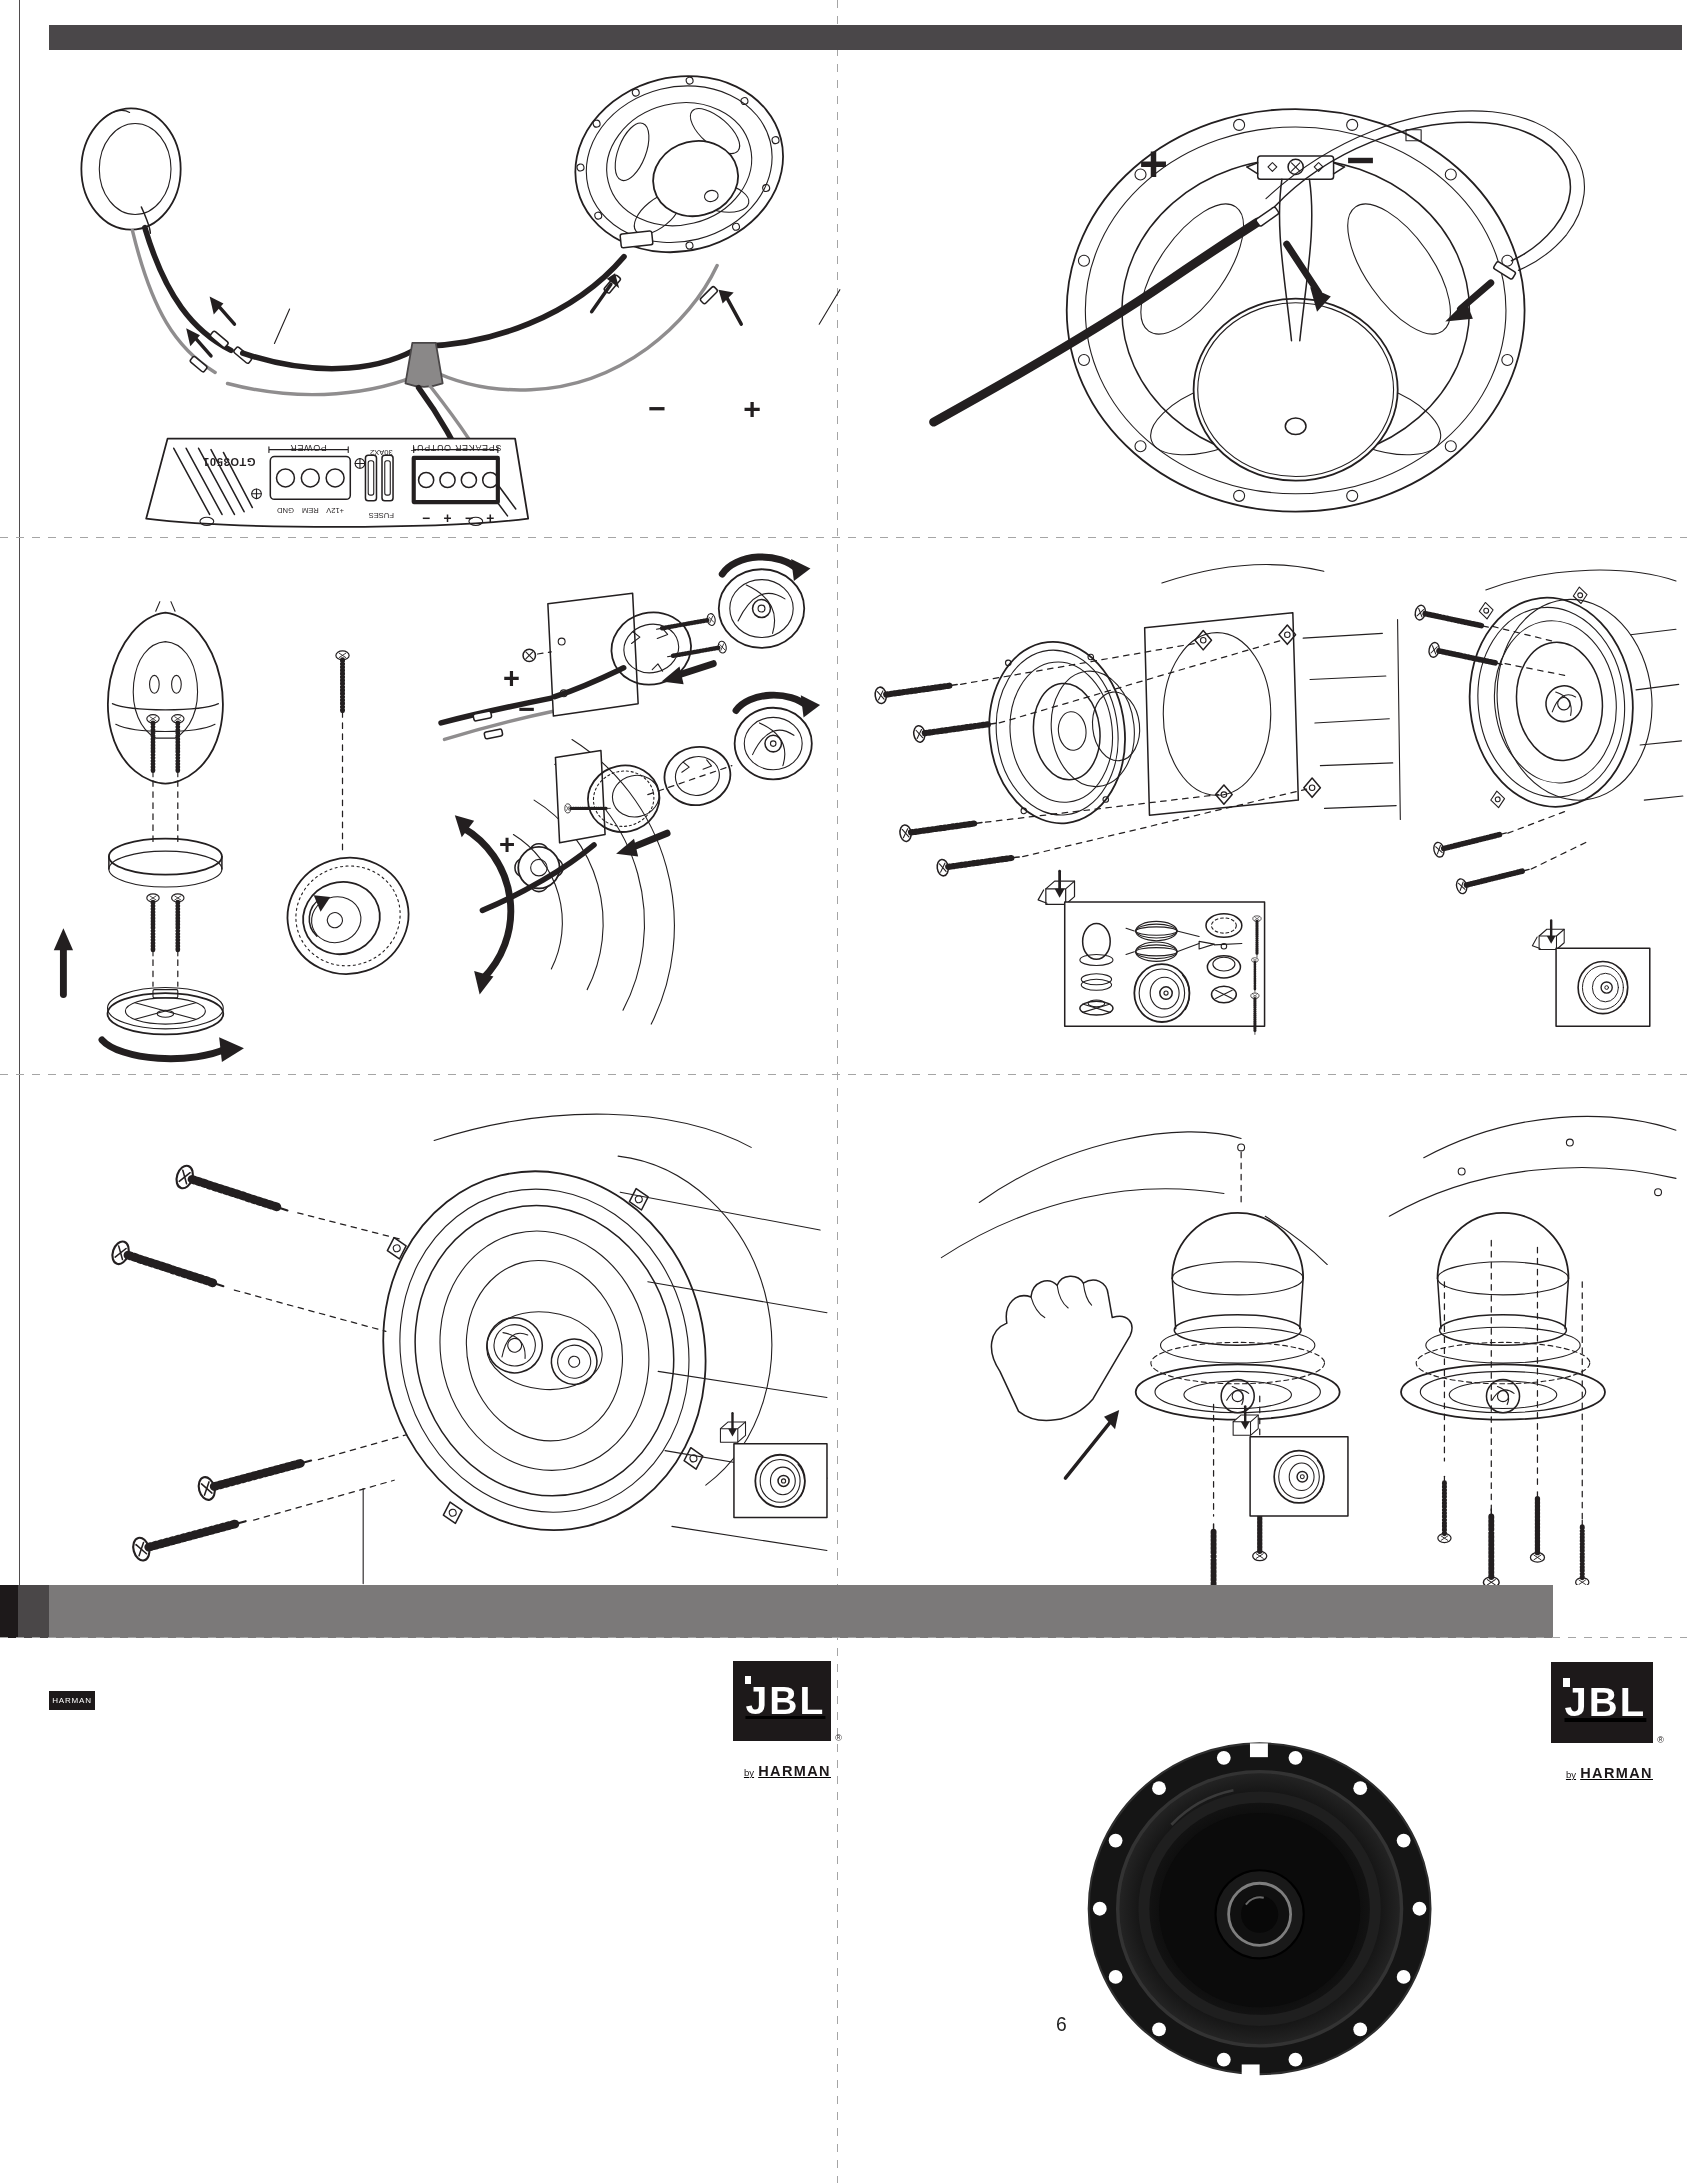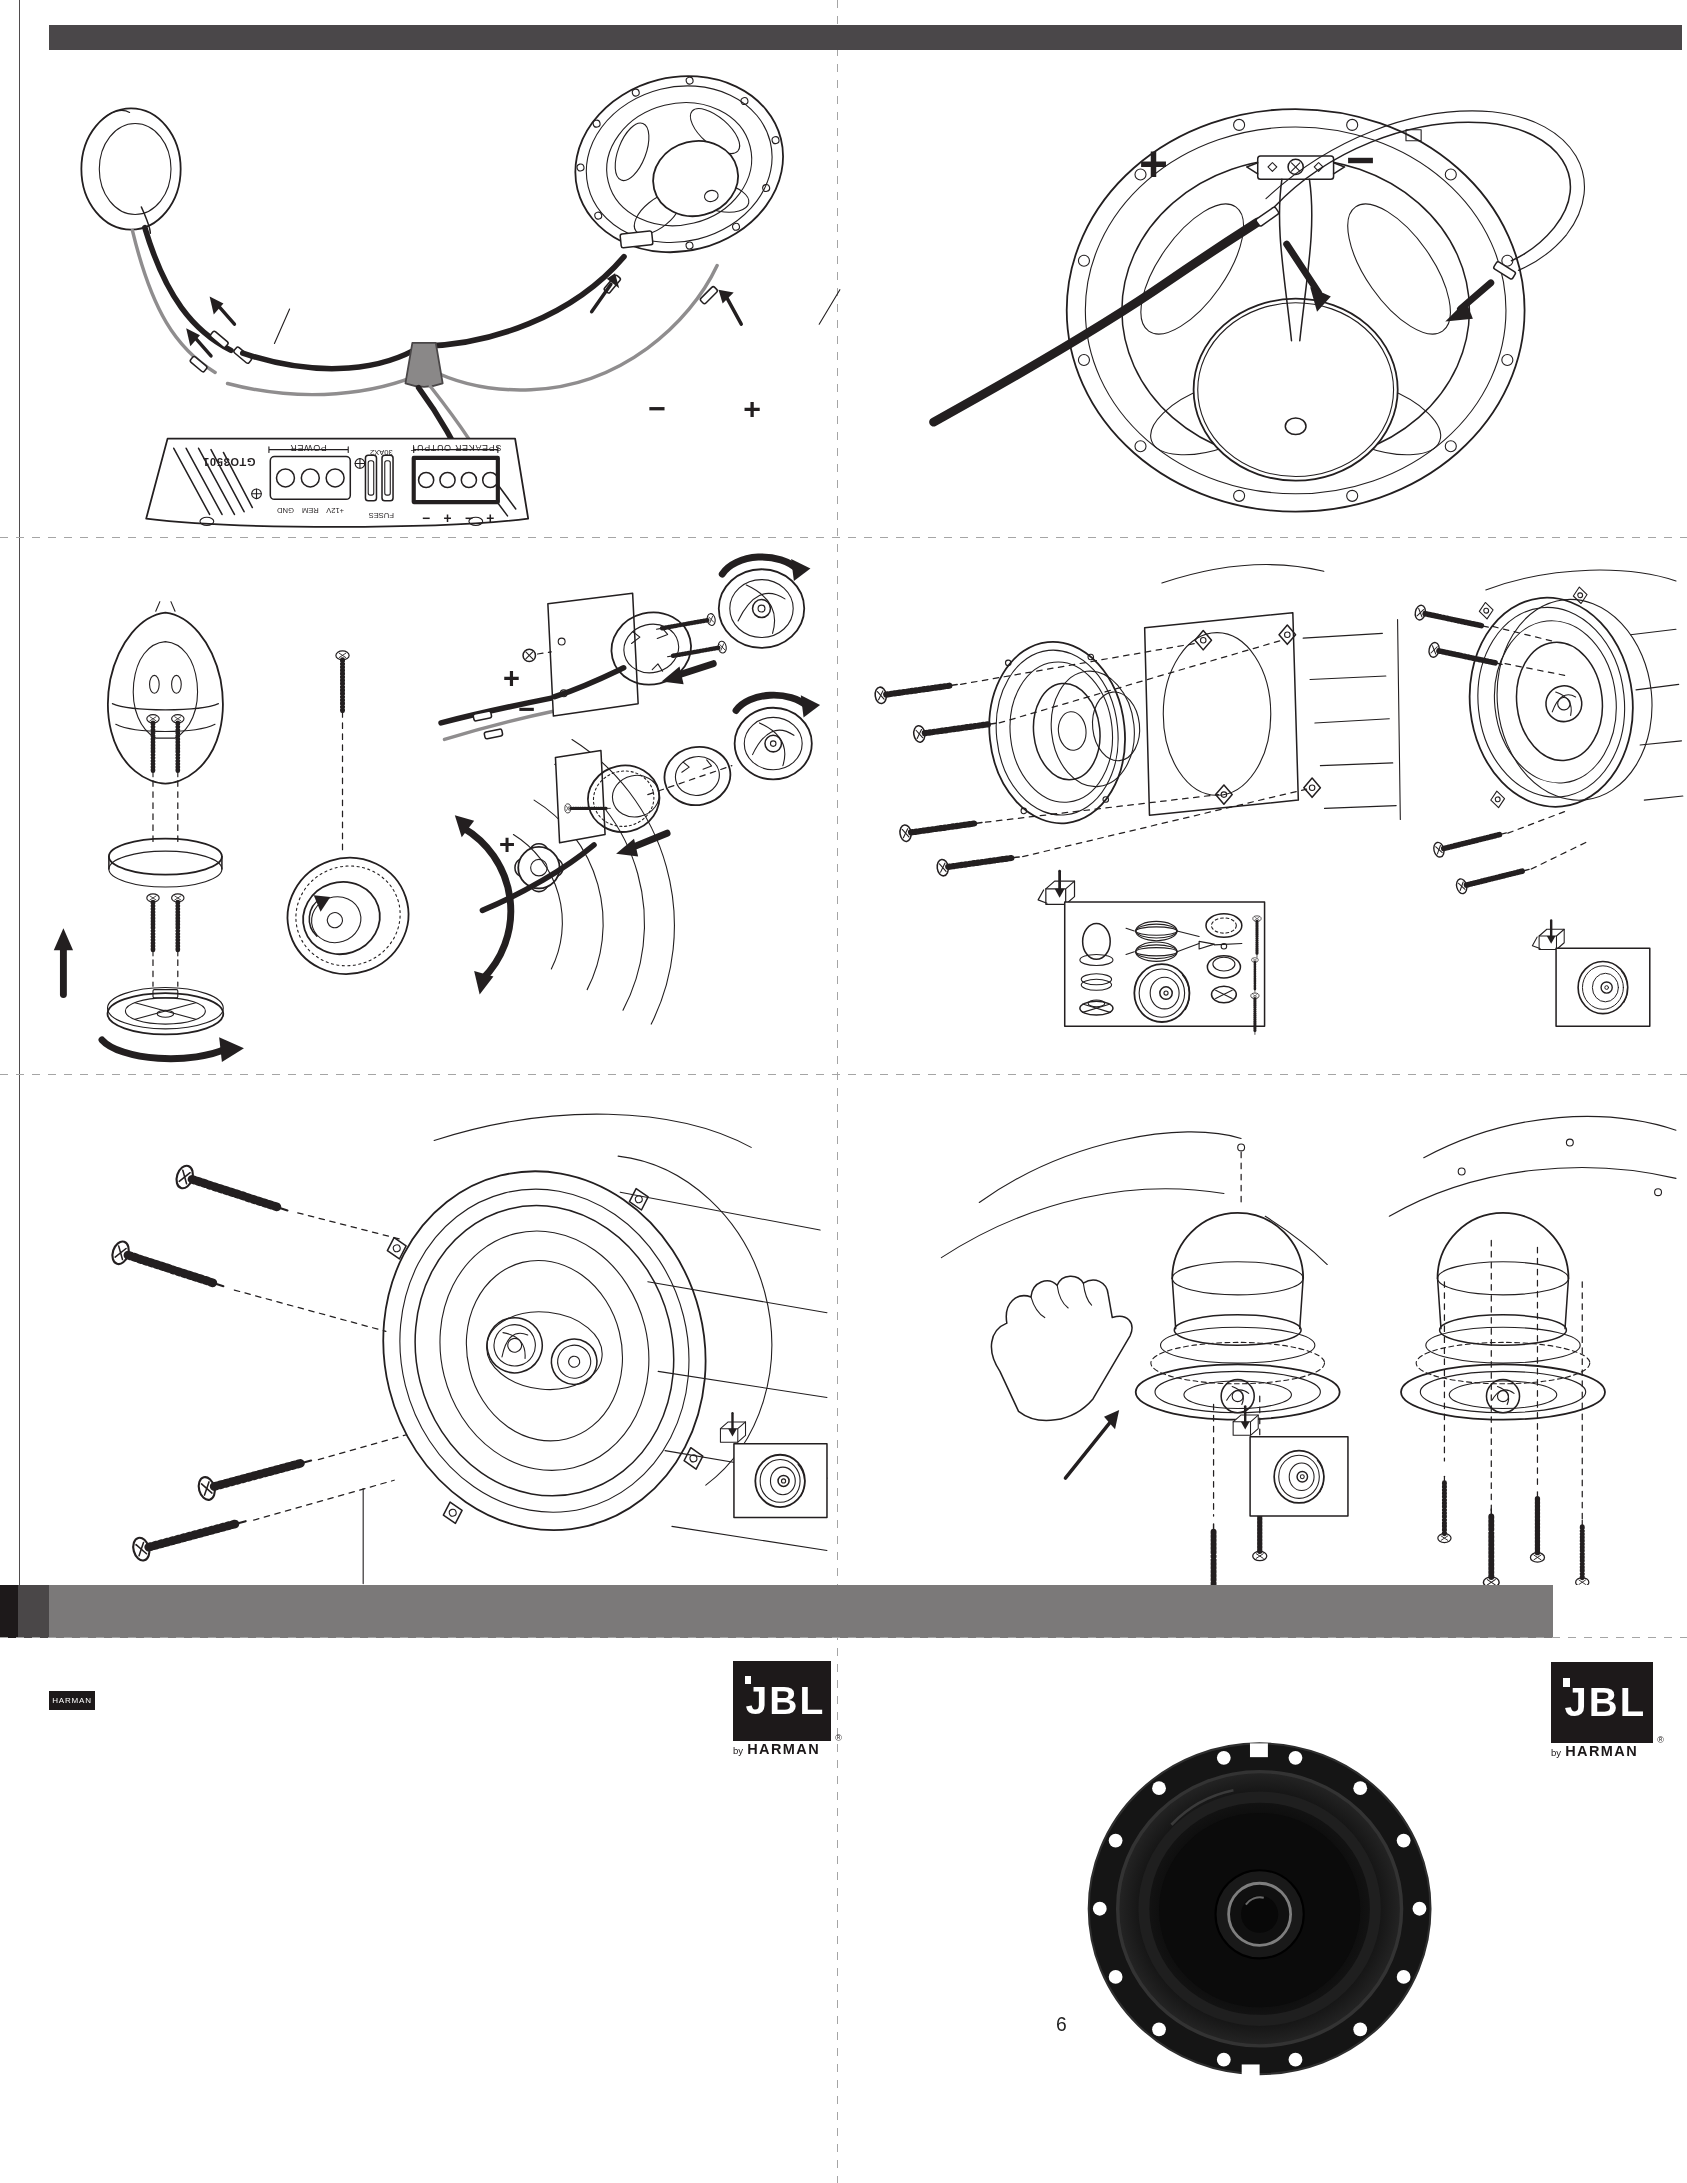--- a/index.html
+++ b/index.html
@@ -35,26 +35,26 @@
   svg.q .gfill{fill:#8a8888;stroke:#4a4748;}
   svg.q .sign{font-weight:bold;}
   svg.q .ampTxt{font-size:13px;letter-spacing:1px;}
   svg.q .ampTxt.b{font-size:16px;font-weight:bold;}
   svg.q .ampSm{font-size:11px;}
   svg.q .pol{font-size:20px;font-weight:bold;text-anchor:middle;}
   
   .harman-badge{position:absolute;left:49px;top:1691px;width:46px;height:19.3px;background:#1d191a;
                 display:flex;align-items:center;justify-content:center;}
   .harman-badge span{color:#fff;font-size:8px;letter-spacing:0.8px;}
-  .jbl-block{position:absolute;}
+  .jbl-block{position:absolute;text-decoration:underline;}
   .jbl-box{position:relative;background:#1d191a;display:flex;align-items:center;justify-content:center;}
   .jbl-box .jbl-text{color:#fff;font-weight:bold;letter-spacing:2.1px;padding-left:6.9px;}
   .jbl-dot{position:absolute;background:#fff;}
   .reg{position:absolute;font-size:9px;color:#1d191a;}
-  .byline{display:flex;align-items:baseline;gap:4.1px;margin-top:0;}
+  .byline{display:flex;justify-content:flex-end;align-items:baseline;gap:4.1px;margin-top:22px;}
   .byline .by{font-size:9.6px;color:#1d191a;}
   .byline .hm{font-size:14.5px;font-weight:bold;letter-spacing:1.4px;color:#1d191a;}
   .jbl-left .jbl-box{width:98px;height:80px;}
   .jbl-left .jbl-text{font-size:39px;}
   .jbl-right .jbl-box{width:102px;height:81px;}
   .jbl-right .jbl-text{font-size:40px;}
   .photo{position:absolute;left:1068px;top:1742px;width:386px;height:339px;}
   .page-num{position:absolute;left:1056px;top:2014px;font-size:19.3px;color:#222;}
 </style>
 </head>

